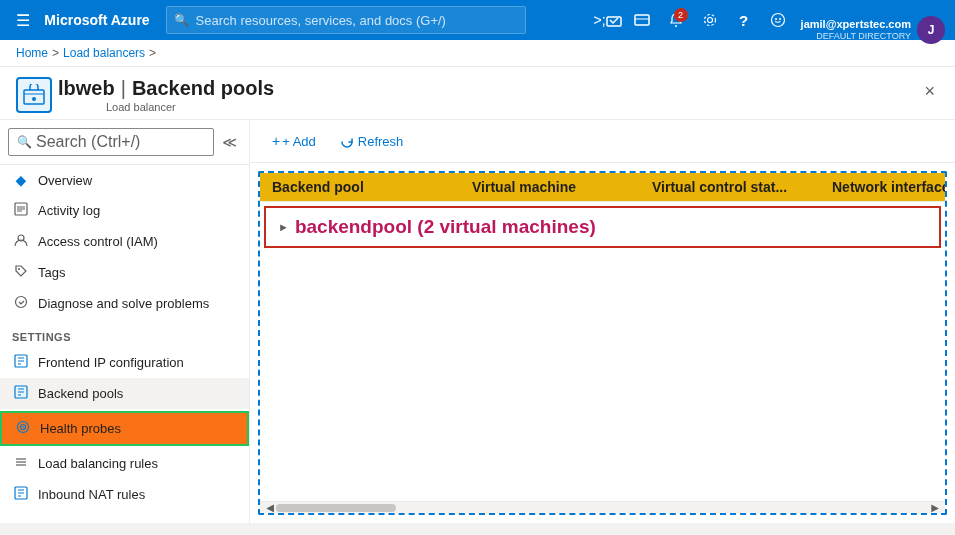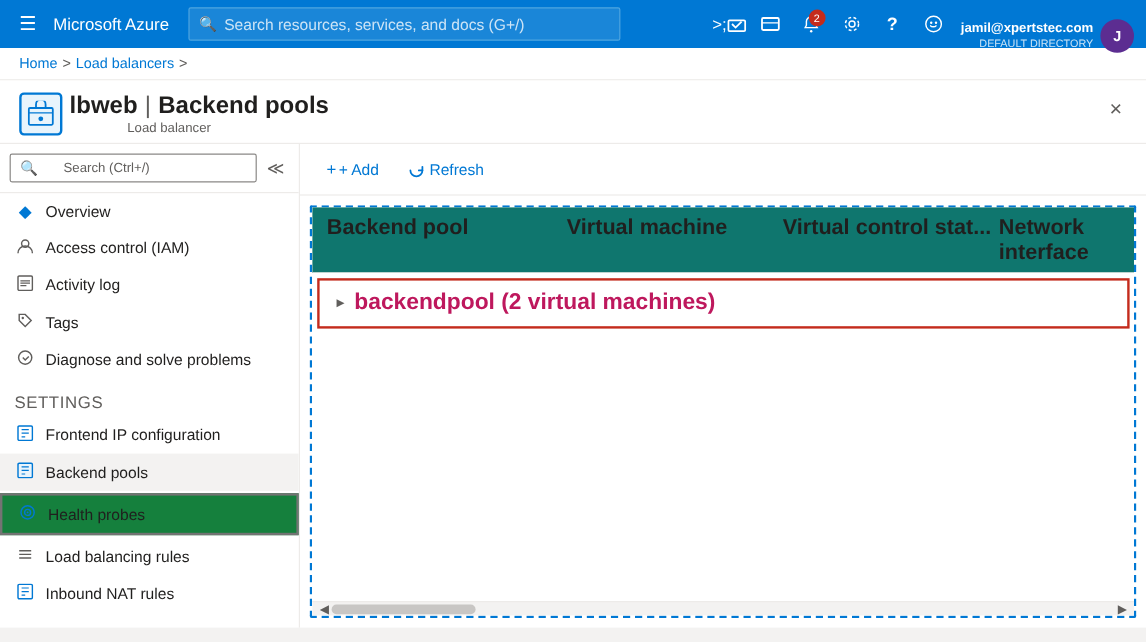--- a/index.html
+++ b/index.html
@@ -10,21 +10,21 @@
       background: #0078d4;
       height: 40px;
       display: flex;
       align-items: center;
       padding: 0 10px;
       gap: 8px;
     }
     .hamburger { color: white; font-size: 16px; cursor: pointer; padding: 4px 6px; }
     .azure-logo {
       color: white;
-      font-weight: 400;
+      font-weight: 700;
       font-size: 14px;
       white-space: nowrap;
       margin-right: 8px;
     }
     .search-bar {
       flex: 1;
       max-width: 360px;
       height: 28px;
       background: #1a86d8;
       border: 1px solid #4ea5e0;
@@ -189,22 +189,22 @@
       font-size: 13px;
     }
     .sidebar-item.active { background: #f3f2f1; }
     .sidebar-item.highlighted {
       border: 2px solid #c42b1c;
       background: #fef0f0;
     }
     .sidebar-icon { font-size: 14px; width: 18px; text-align: center; flex-shrink: 0; }
     .sidebar-section-label {
       padding: 12px 12px 4px;
-      font-size: 14px;
-      font-weight: 400;
+      font-size: 11px;
+      font-weight: 700;
       color: #605e5c;
       text-transform: uppercase;
       letter-spacing: 0.5px;
     }
 
     
     .content-area {
       flex: 1;
       background: white;
       overflow: hidden;
@@ -236,24 +236,24 @@
     .table-container {
       flex: 1;
       overflow: auto;
       border: 2px dashed #0078d4;
       margin: 8px;
       border-radius: 2px;
       position: relative;
     }
     .table-header {
       display: flex;
-      background: #0f766e;
+      background: #eab308;
       border-bottom: 1px solid #edebe9;
       padding: 6px 12px;
-      font-size: 18px;
+      font-size: 14px;
       color: #201f1e;
       font-weight: 600;
       position: sticky;
       top: 0;
       z-index: 2;
     }
     .col-backend-pool { flex: 2; min-width: 200px; }
     .col-vm { flex: 2; min-width: 180px; }
     .col-vm-stat { flex: 2; min-width: 180px; }
     .col-nic { flex: 1.5; min-width: 140px; }
@@ -382,57 +382,57 @@
   </div>
   <span class="close-btn">×</span>
 </div>
 
 <div class="main-layout">
 
   <div class="sidebar">
     <div class="search-container">
       <div class="sidebar-search">
         <span style="color:#605e5c;font-size:12px;">🔍</span>
-        <span style="color:#605e5c;font-size:11px;margin-left:17px;">Search (Ctrl+/)</span>
+        <span style="color:#605e5c;font-size:16px;">Search (Ctrl+/)</span>
       </div>
       <button class="collapse-btn">≪</button>
     </div>
 
     <div class="sidebar-scroll">
 
       <div class="sidebar-item">
         <span class="sidebar-icon" style="color:#0078d4;">◆</span>
         <span>Overview</span>
-      </div>
-
-      <div class="sidebar-item">
-        <span class="sidebar-icon" style="color:#605e5c;">
-          <svg width="14" height="14" viewBox="0 0 14 14" fill="none">
-              <circle cx="7" cy="5" r="3" stroke="#605e5c" stroke-width="1.2"></circle>
-              <path d="M1 13c0-3.3 2.7-6 6-6s6 2.7 6 6" stroke="#605e5c" stroke-width="1.2"></path>
-            </svg>
-        </span>
-        <span>Access control (IAM)</span>
       </div>
 
       <div class="sidebar-item">
         <span class="sidebar-icon" style="color:#605e5c;">
           <svg width="14" height="14" viewBox="0 0 14 14" fill="none">
               <rect x="1" y="1" width="12" height="12" rx="1" stroke="#605e5c" stroke-width="1.2"></rect>
               <line x1="3" y1="5" x2="11" y2="5" stroke="#605e5c" stroke-width="1"></line>
               <line x1="3" y1="7" x2="11" y2="7" stroke="#605e5c" stroke-width="1"></line>
               <line x1="3" y1="9" x2="8" y2="9" stroke="#605e5c" stroke-width="1"></line>
             </svg>
         </span>
         <span>Activity log</span>
       </div>
 
       <div class="sidebar-item">
         <span class="sidebar-icon" style="color:#605e5c;">
           <svg width="14" height="14" viewBox="0 0 14 14" fill="none">
+              <circle cx="7" cy="5" r="3" stroke="#605e5c" stroke-width="1.2"></circle>
+              <path d="M1 13c0-3.3 2.7-6 6-6s6 2.7 6 6" stroke="#605e5c" stroke-width="1.2"></path>
+            </svg>
+        </span>
+        <span>Access control (IAM)</span>
+      </div>
+
+      <div class="sidebar-item">
+        <span class="sidebar-icon" style="color:#605e5c;">
+          <svg width="14" height="14" viewBox="0 0 14 14" fill="none">
               <path d="M2 2h5l5 5-5 5-5-5V2z" stroke="#605e5c" stroke-width="1.2"></path>
               <circle cx="5" cy="5" r="1" fill="#605e5c"></circle>
             </svg>
         </span>
         <span>Tags</span>
       </div>
 
       <div class="sidebar-item">
         <span class="sidebar-icon" style="color:#605e5c;">
           <svg width="14" height="14" viewBox="0 0 14 14" fill="none">
@@ -462,21 +462,21 @@
           <svg width="14" height="14" viewBox="0 0 14 14" fill="none">
               <rect x="1" y="1" width="12" height="12" rx="1" stroke="#0078d4" stroke-width="1.2" fill="#e8f4fc"></rect>
               <line x1="4" y1="4" x2="10" y2="4" stroke="#0078d4" stroke-width="1"></line>
               <line x1="4" y1="7" x2="10" y2="7" stroke="#0078d4" stroke-width="1"></line>
               <line x1="4" y1="10" x2="7" y2="10" stroke="#0078d4" stroke-width="1"></line>
             </svg>
         </span>
         <span>Backend pools</span>
       </div>
 
-      <div class="sidebar-item highlighted" style="border:2px solid #737373;background:#15803d;margin:2px 0;">
+      <div class="sidebar-item highlighted" style="border:2px solid #22c55e;background:#f97316;margin:2px 0;">
         <span class="sidebar-icon" style="color:#0078d4;">
           <svg width="14" height="14" viewBox="0 0 14 14" fill="none">
               <circle cx="7" cy="7" r="5.5" stroke="#0078d4" stroke-width="1.2"></circle>
               <circle cx="7" cy="7" r="2.5" stroke="#0078d4" stroke-width="1.2"></circle>
               <circle cx="7" cy="7" r="0.8" fill="#0078d4"></circle>
             </svg>
         </span>
         <span>Health probes</span>
       </div>
 

